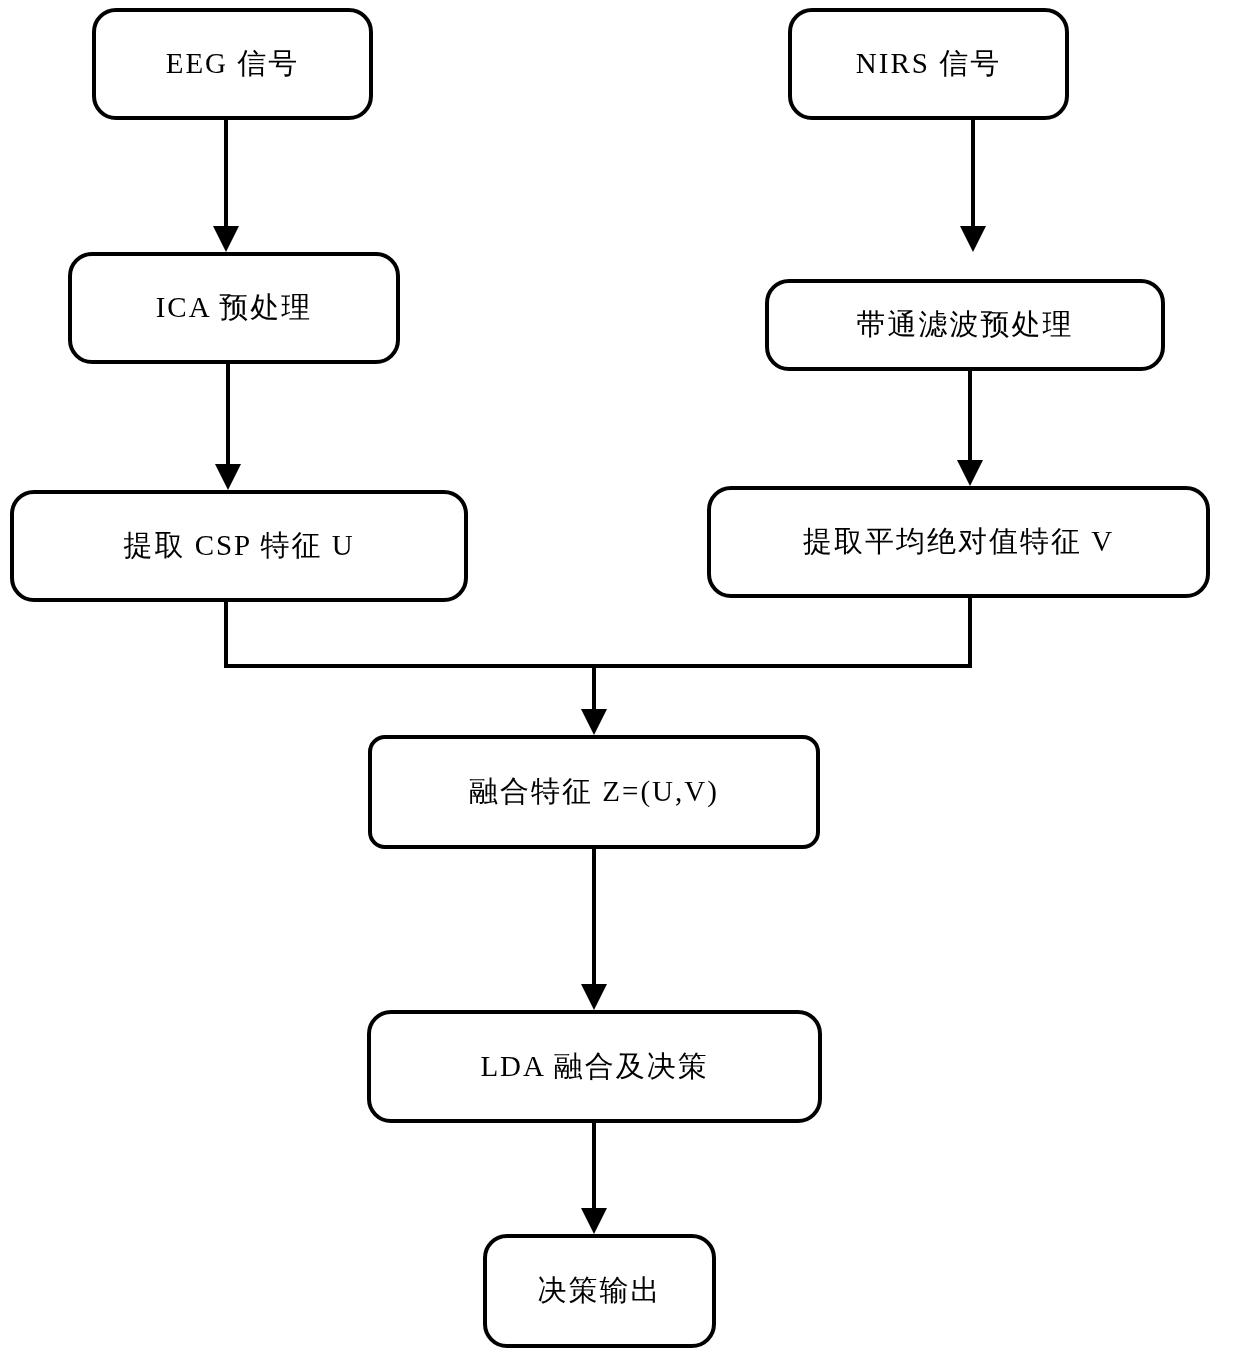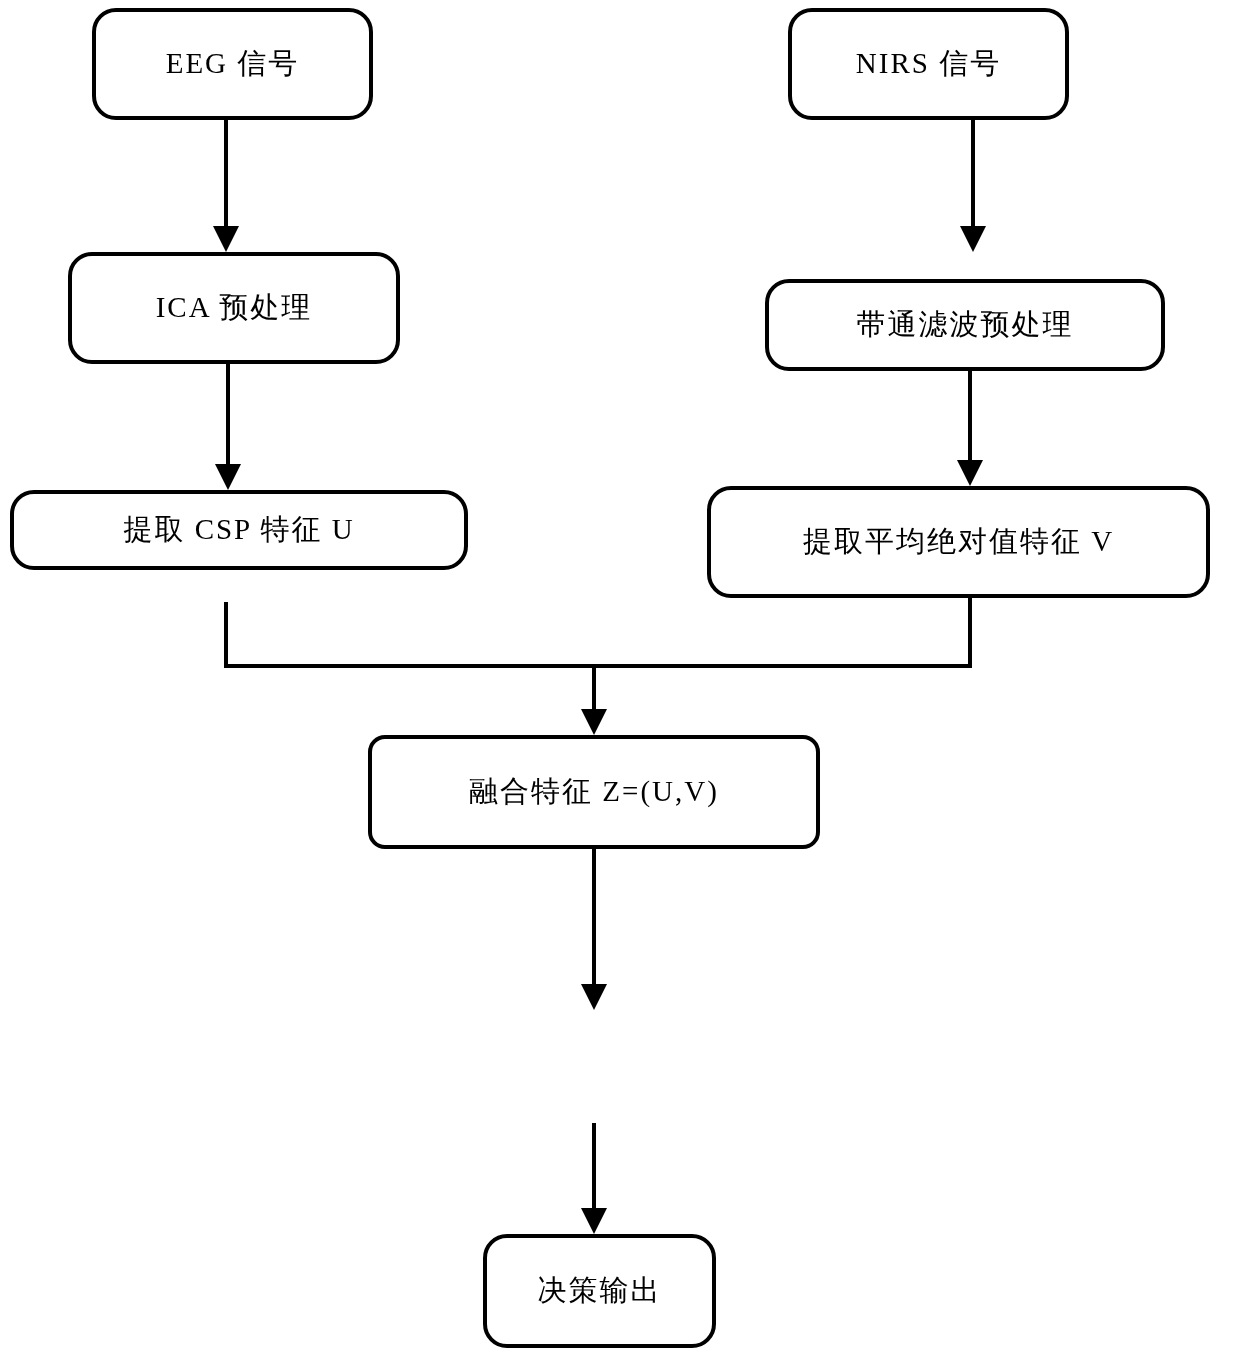--- a/index.html
+++ b/index.html
@@ -38,21 +38,21 @@
     color: #000000;
     letter-spacing: 2px;
     white-space: nowrap;
     line-height: 1.1;
   }
   
   .n-eeg      { left: 92px;  top: 8px;    width: 281px; height: 112px; }
   .n-nirs     { left: 788px; top: 8px;    width: 281px; height: 112px; }
   .n-ica      { left: 68px;  top: 252px;  width: 332px; height: 112px; }
   .n-bandpass { left: 765px; top: 248px;  width: 400px; height: 92px; margin-top: 31px; }
-  .n-csp      { left: 10px;  top: 490px;  width: 458px; height: 80px; }
+  .n-csp      { left: 10px;  top: 490px;  width: 458px; height: 112px; }
   .n-mav      { left: 707px; top: 486px;  width: 503px; height: 112px; text-align: right; }
   .n-fusion   { left: 368px; top: 735px;  width: 452px; height: 114px; border-radius: 17px; }
   .n-lda      { left: 367px; top: 1010px; width: 455px; height: 113px; }
   .n-output   { left: 483px; top: 1234px; width: 233px; height: 114px; }
 </style>
 </head>
 <body>
 
 <div class="canvas">
 
@@ -116,18 +116,21 @@
   </div>
 
   <div class="node n-mav">
     <span class="label">提取平均绝对值特征 V</span>
   </div>
 
   <div class="node n-fusion">
     <span class="label">融合特征 Z=(U,V)</span>
   </div>
 
+  <div class="node n-lda">
+    <span class="label">LDA 融合及决策</span>
+  </div>
 
   <div class="node n-output">
     <span class="label">决策输出</span>
   </div>
 
 </div>
 
 </body></html>

